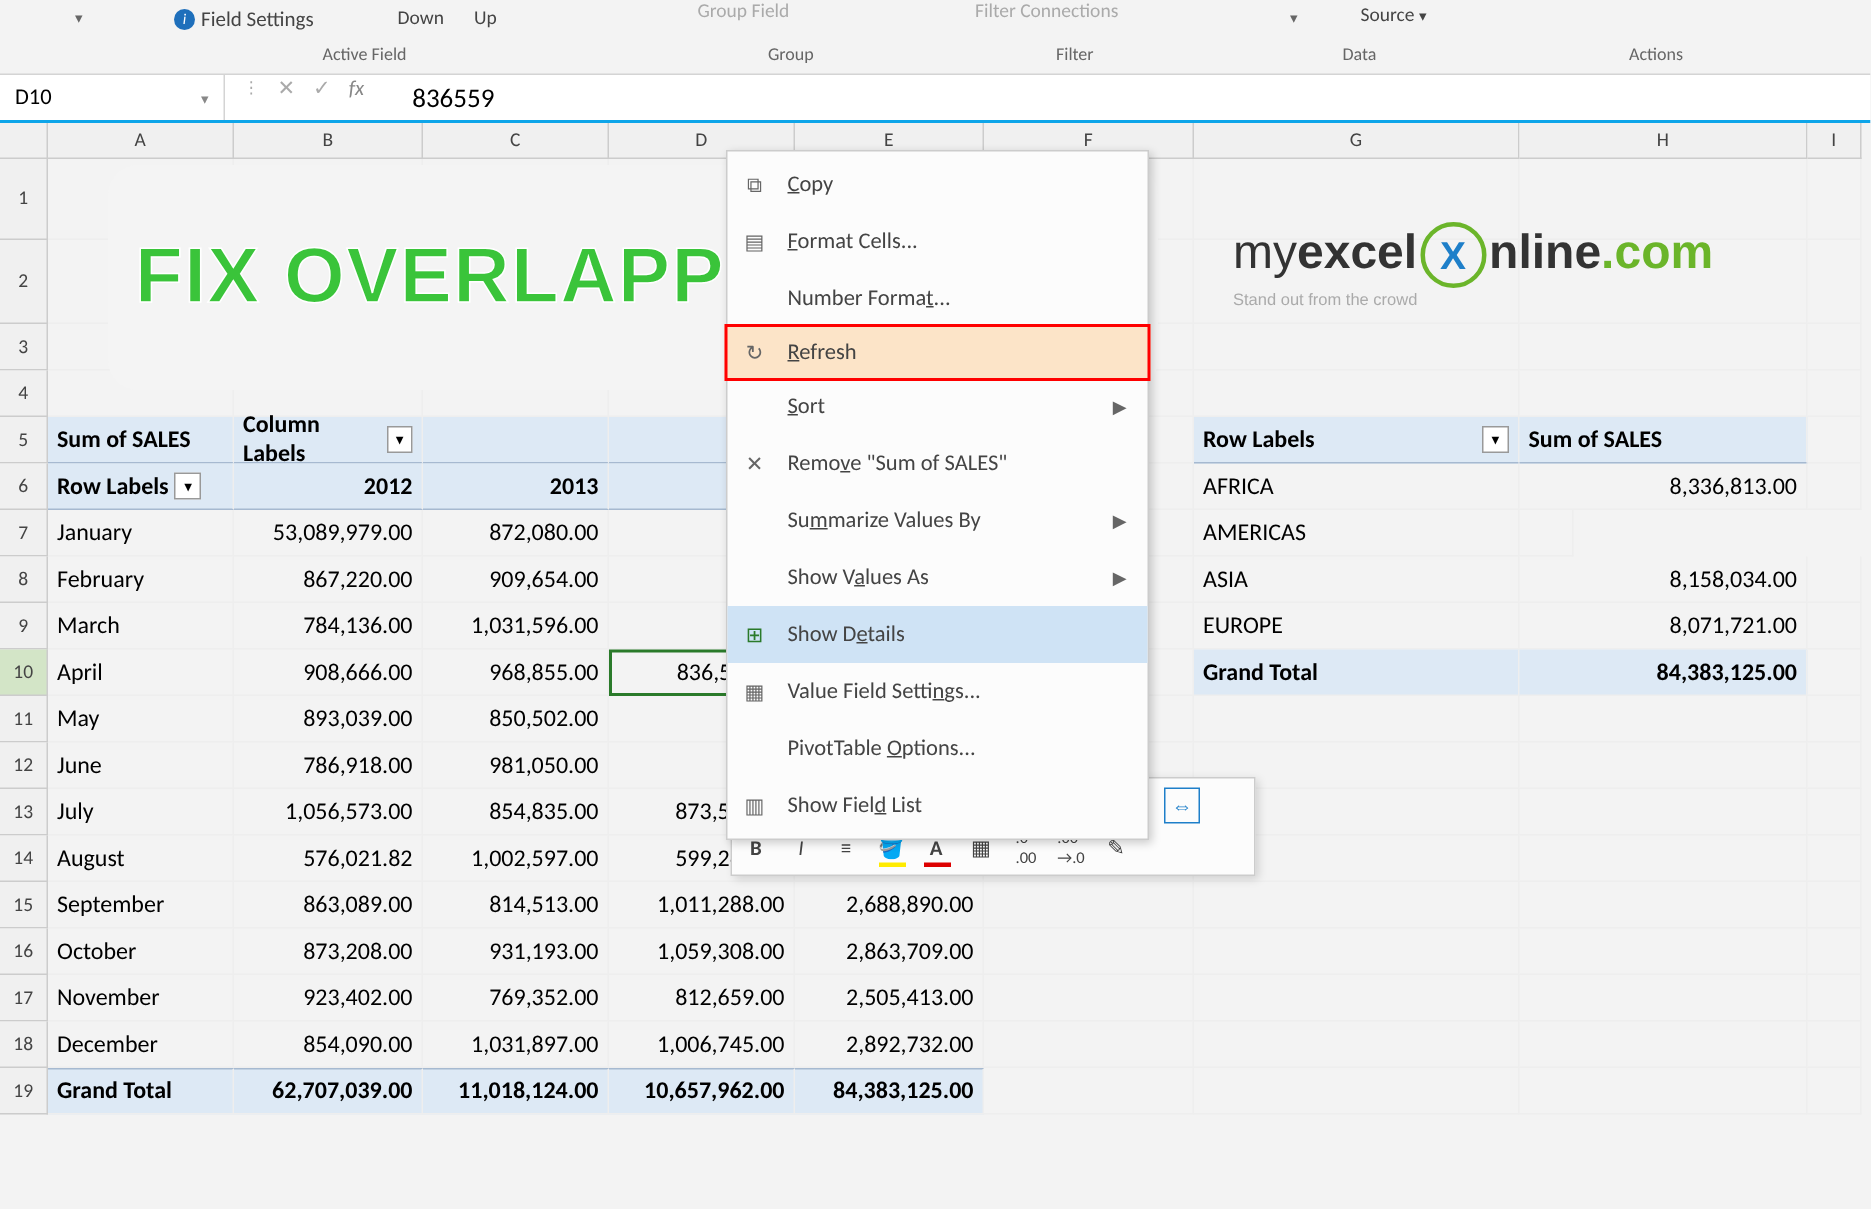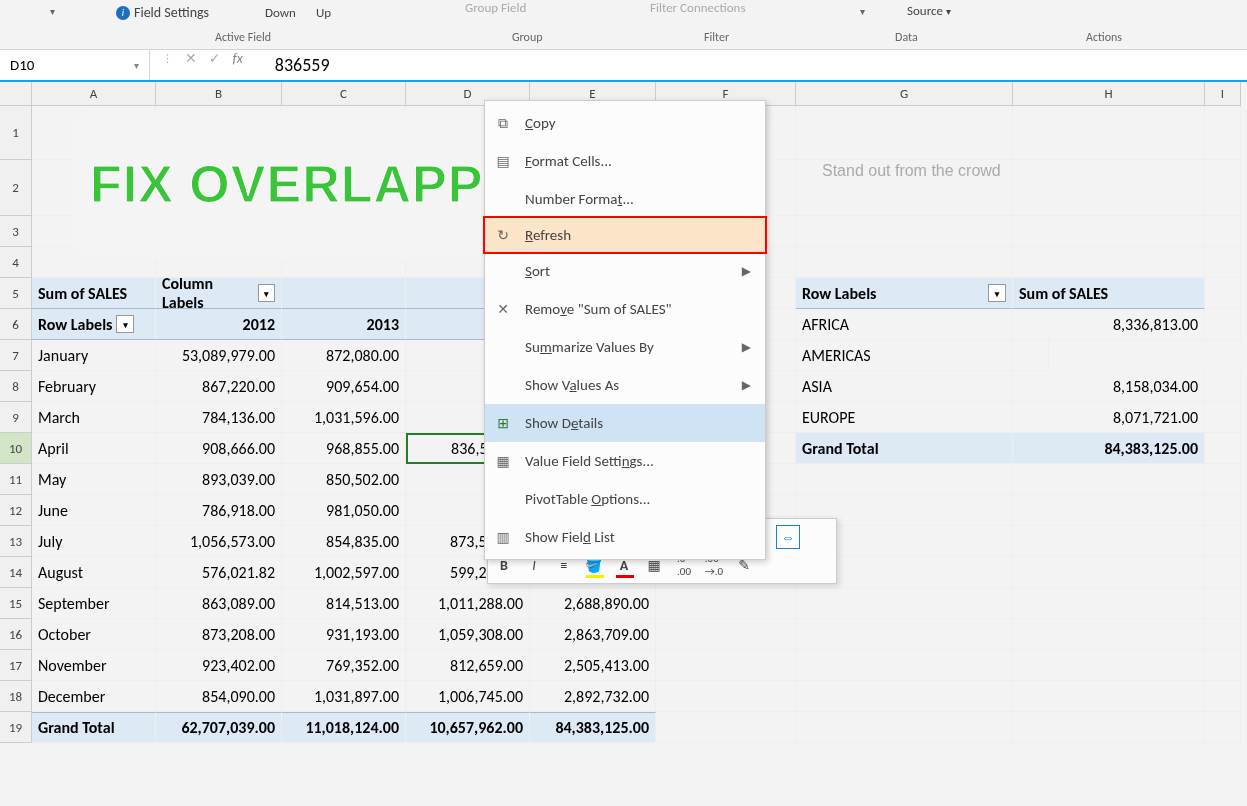--- a/index.html
+++ b/index.html
@@ -75,21 +75,21 @@
 .title-text { font-family: Arial, sans-serif; font-size: 52px; font-weight: 900; color: #3ac43a; -webkit-text-stroke: 1px #fff; line-height: 1.1; letter-spacing: 1px; }
 
 .logo { position: absolute; left: 822px; top: 148px; z-index: 1; font-family: Arial,sans-serif; }
 .logo-main { font-size: 32px; color: #333; }
 .logo-my { color: #333; font-weight: 300; }
 .logo-excel { color: #333; font-weight: 700; }
 .logo-circle { display: inline-flex; width: 44px; height: 44px; border: 3px solid #6bb52a; border-radius: 50%; align-items: center; justify-content: center; vertical-align: middle; margin: 0 2px; }
 .logo-x { color: #1e7fc9; font-weight: bold; font-size: 26px; }
 .logo-nline { color: #333; font-weight: 700; }
 .logo-com { color: #6bb52a; font-weight: 700; }
-.logo-tag { font-size: 16px; color: #aaa; text-align: right; margin-top: 14px; }
+.logo-tag { font-size: 11px; color: #aaa; margin-top: 2px; }
 
 
 .context-menu { position: absolute; left: 484px; top: 100px; width: 282px; background: #fcfcfc; border: 1px solid #ccc; box-shadow: 2px 2px 6px rgba(0,0,0,0.2); z-index: 10; font-size: 15px; padding: 3px 0; }
 .cm-item { display: flex; align-items: center; height: 38px; padding: 0 14px 0 8px; gap: 12px; color: #444; position: relative; }
 .cm-item.highlighted { background: #fce4c8; border: 2px solid #f00; margin: -2px; }
 .cm-item.hovered { background: #cfe3f5; }
 .cm-icon { width: 20px; text-align: center; color: #666; font-size: 14px; }
 .cm-arrow { margin-left: auto; font-size: 12px; color: #666; }
 .cm-u { text-decoration: underline; }
 
@@ -410,20 +410,25 @@
         <div class="cell cI"></div>
     </div>
   </div>
 </div>
 
 <div class="title-banner">
   <div class="title-text">FIX OVERLAPPING</div>
 </div>
 
 <div class="logo">
+  <div class="logo-main">
+    <span class="logo-my">my</span><span class="logo-excel">excel</span><span class="logo-circle">
+        <span class="logo-x">X</span>
+      </span><span class="logo-nline">nline</span><span class="logo-com">.com</span>
+  </div>
   <div class="logo-tag">Stand out from the crowd</div>
 </div>
 
 <div class="context-menu">
   <div class="cm-item">
       <span class="cm-icon">⧉</span>
       <span><span class="cm-u">C</span><span>opy</span></span>
     </div>
   <div class="cm-item">
       <span class="cm-icon">▤</span>

